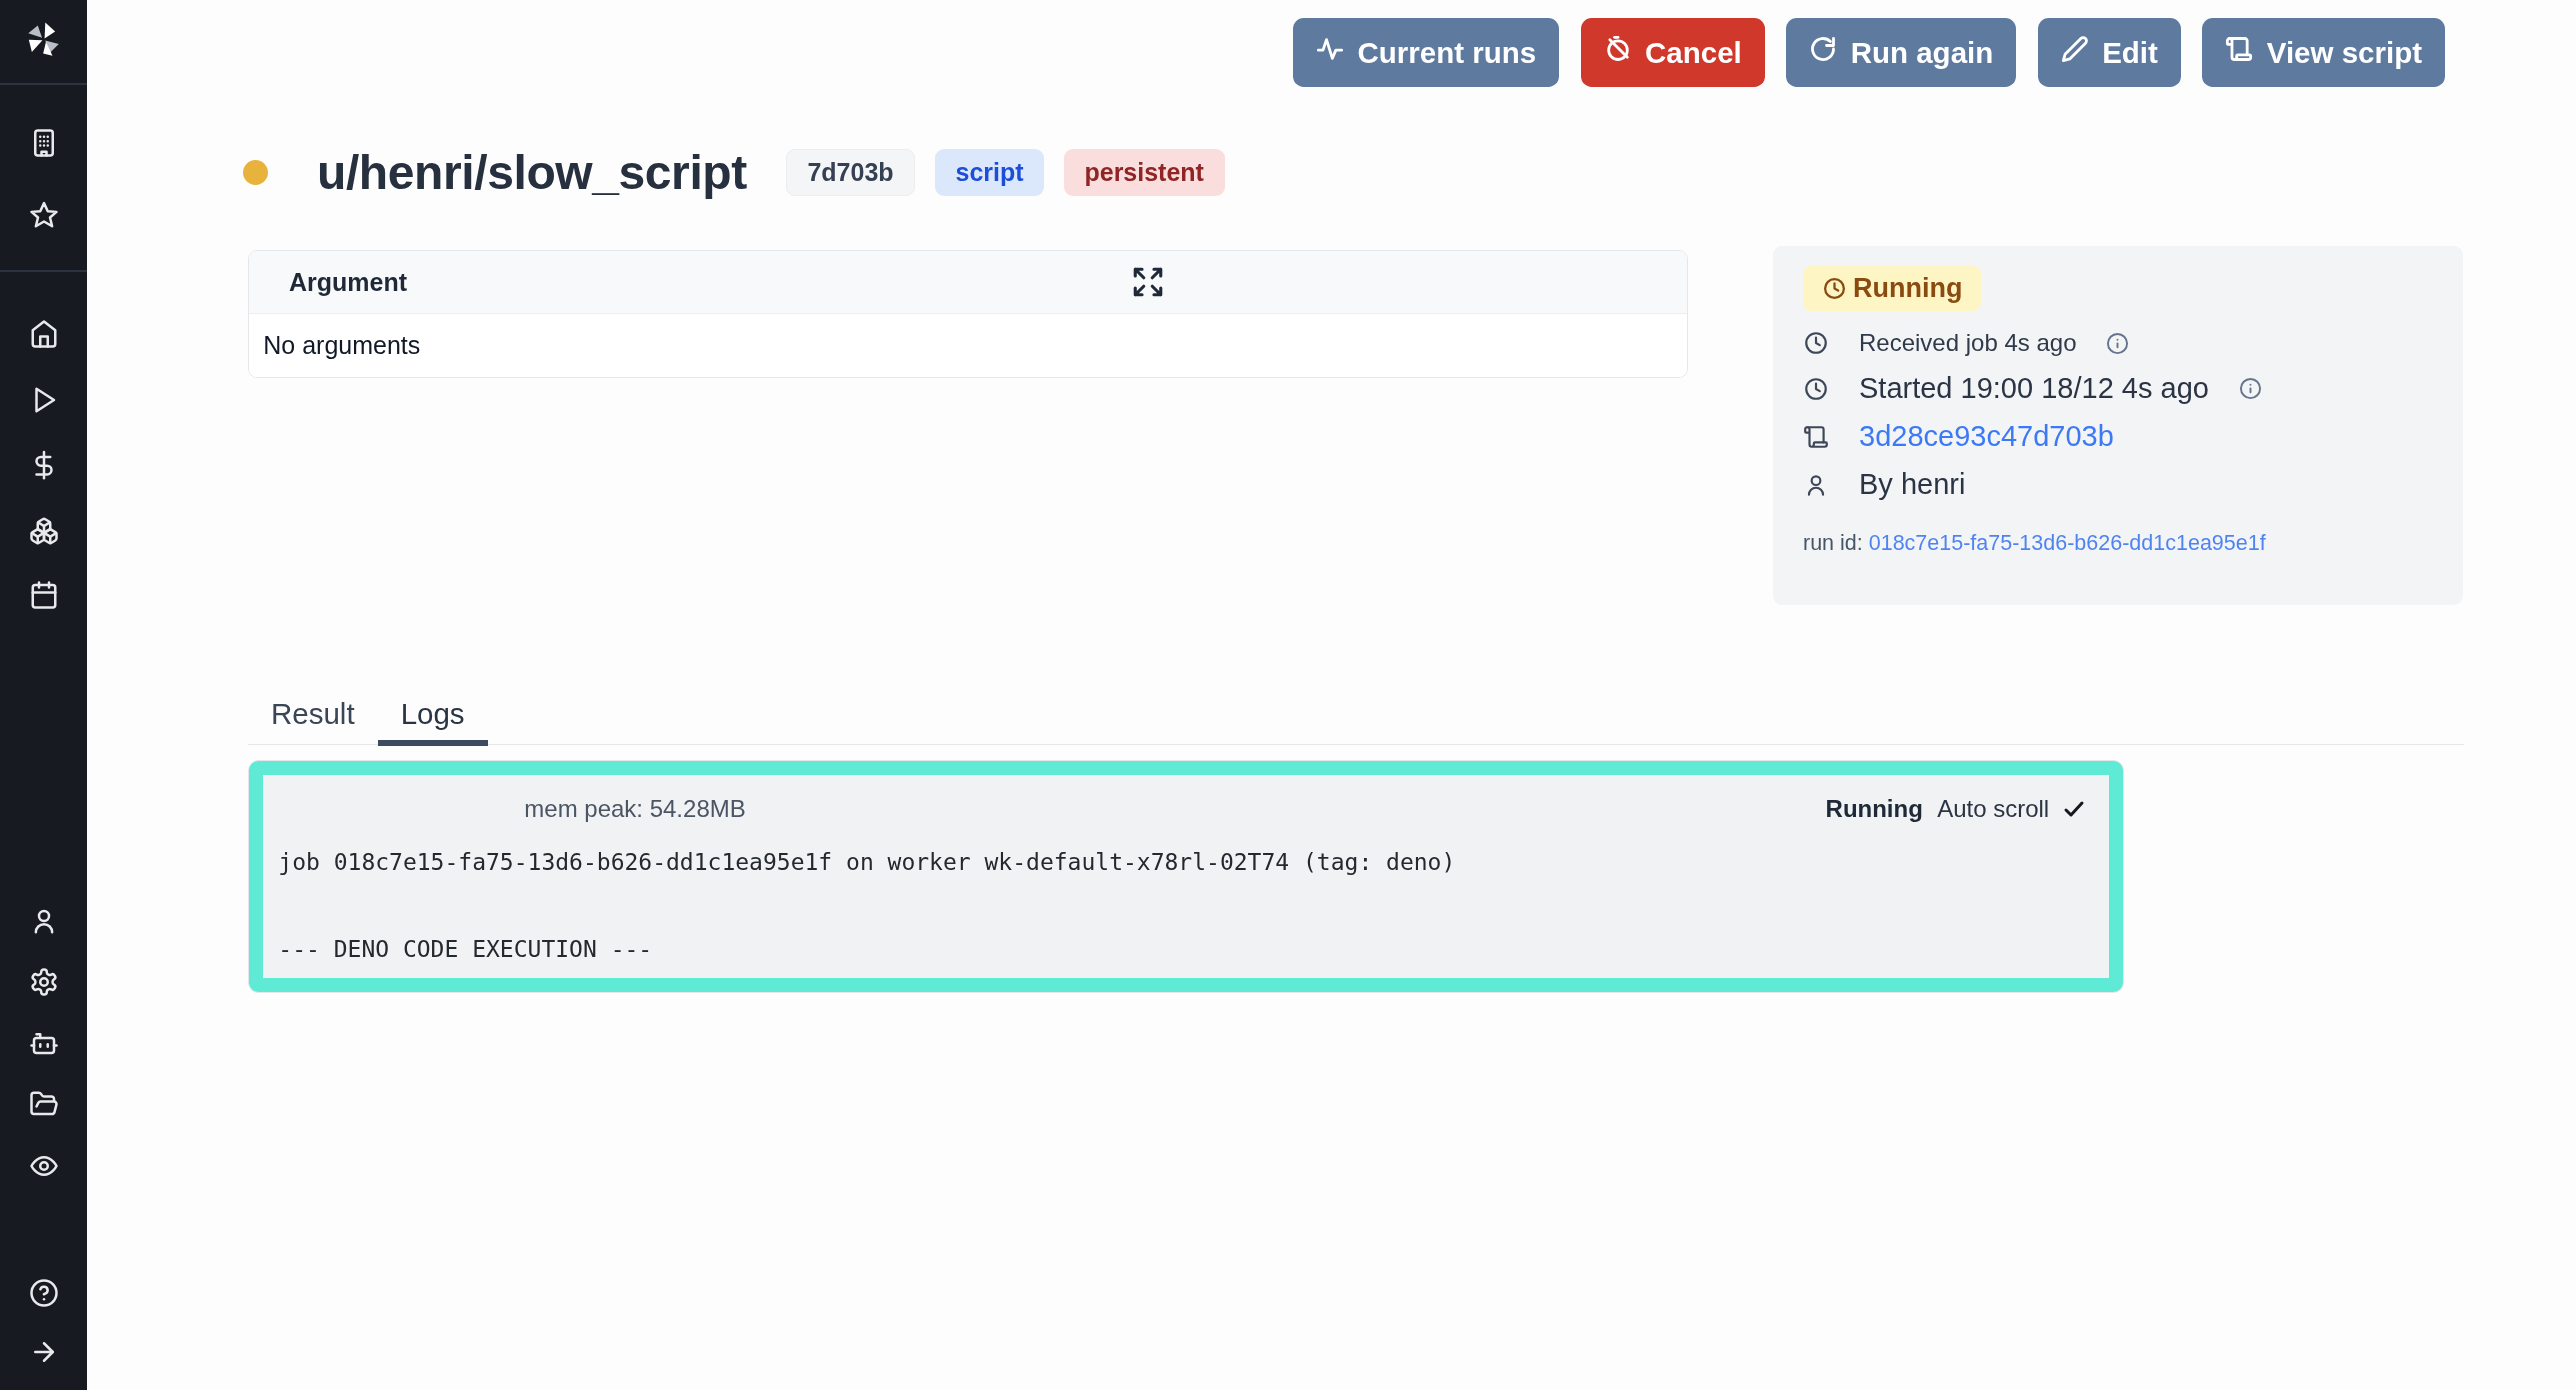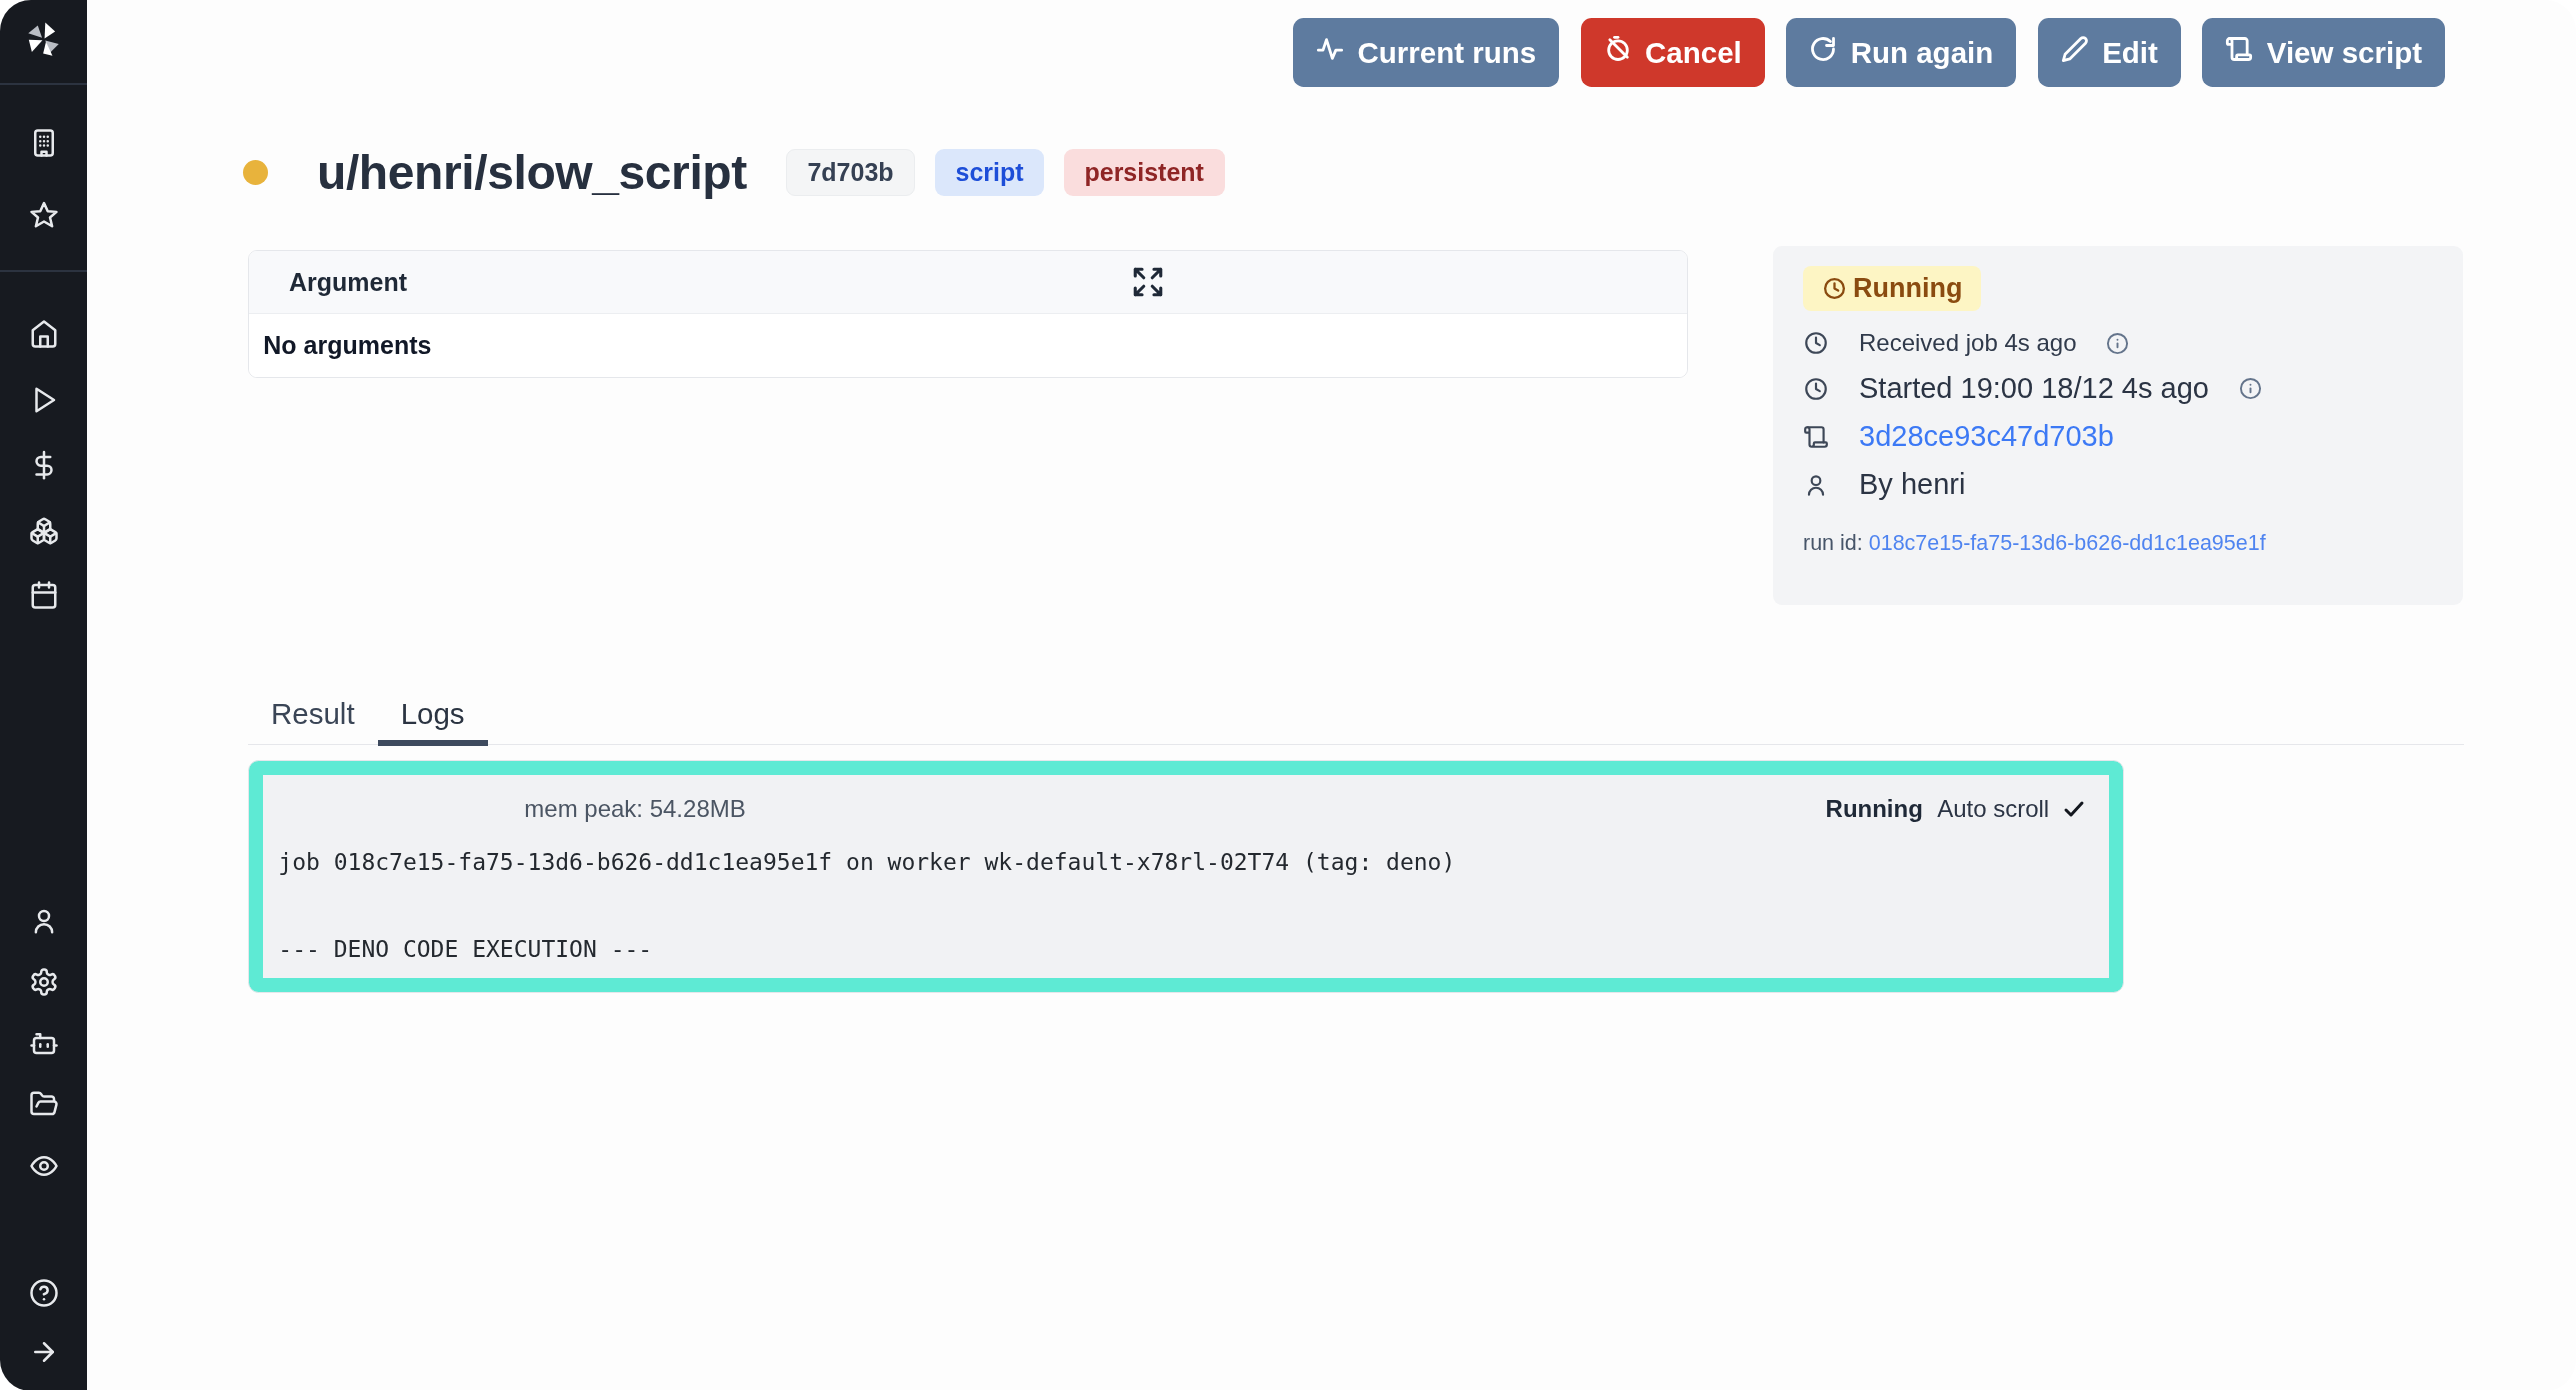--- a/index.html
+++ b/index.html
@@ -1,17 +1,17 @@
 <!DOCTYPE html>
 <html style="font-size:14.3px"><head>
 <meta charset="utf-8">
 <style>
   * { margin:0; padding:0; box-sizing:border-box; }
   html,body { width:2576px; height:1391px; background:#fff; font-family:"Liberation Sans","DejaVu Sans",sans-serif; }
-  .page { position:relative; width:2576px; height:1391px; overflow:hidden; background:#fdfdfd;border-radius:31px; }
+  .page { position:relative; width:2576px; height:1391px; overflow:hidden; background:#fdfdfd; }
 
   
   .sidebar { position:absolute; left:0; top:0; width:87px; height:1391px; background:#171a20; }
   .sb-icon { position:absolute; left:0; width:87px; display:flex; justify-content:center; align-items:center; color:#e7e9ec; cursor:pointer; }
   .sb-icon svg { width:30px; height:30px; stroke:currentColor; stroke-width:2; fill:none; stroke-linecap:round; stroke-linejoin:round; }
   .sb-divider { position:absolute; left:0; width:87px; height:1.8px; background:#2c3340; }
   .logo { position:absolute; left:0; top:18px; width:87px; display:flex; justify-content:center; }
   .logo svg { width:43px; height:43px; }
 
   
@@ -30,21 +30,21 @@
   .badge.blue { background:#dbe7fb; color:#1d4ed8; }
   .badge.red  { background:#fadddd; color:#8f2525; }
 
   
   .args-table { position:absolute; left:248px; top:250px; width:1440px; border:1.8px solid #e5e7eb; border-radius:9px; background:#fff; overflow:hidden; }
   .args-head { display:flex; align-items:center; height:63px; background:#f8f9fb; border-bottom:1.8px solid #eceef1; font-size:25px; font-weight:600; color:#1f2937; }
   .th-arg { width:60%; padding-left:40px; }
   .th-val { flex:1; padding-left:7.2px; }
   .expand-btn { width:72px; display:flex; justify-content:center; align-items:center; cursor:pointer; color:#1f2937; background:none; border:none; }
   .expand-btn svg { width:34px; height:34px; stroke:currentColor; stroke-width:2.2; fill:none; stroke-linecap:round; stroke-linejoin:round; }
-  .args-body { height:63px; display:flex; align-items:center; padding-left:14.3px; font-size:25px; color:#111827; background:#fff;font-weight:bold; }
+  .args-body { height:63px; display:flex; align-items:center; padding-left:14.3px; font-size:25px; color:#111827; background:#fff; }
 
   
   .status-panel { position:absolute; left:1773px; top:246px; width:690px; height:359px; background:#f3f4f6; border-radius:9px; padding:19.7px 30px; }
   .status-badge { display:inline-flex; align-items:center; gap:6px; background:#fdf5c4; color:#8a4b10; font-size:27px; font-weight:600; padding:7.2px 19px; border-radius:8px; }
   .status-badge svg { width:25px; height:25px; stroke:#8a4b10; stroke-width:2.2; fill:none; stroke-linecap:round; stroke-linejoin:round; }
   .sp-row { display:flex; align-items:center; gap:30px; color:#2b3444; }
   .sp-row svg { width:26px; height:26px; flex:0 0 auto; stroke:#3d4757; stroke-width:2; fill:none; stroke-linecap:round; stroke-linejoin:round; }
   .sp-row .info svg { width:23px; height:23px; stroke:#64748b; }
   .sp-row.small { margin-top:18px; font-size:24px; color:#303a4b; }
   .sp-row.big { margin-top:15px; font-size:29px; }

